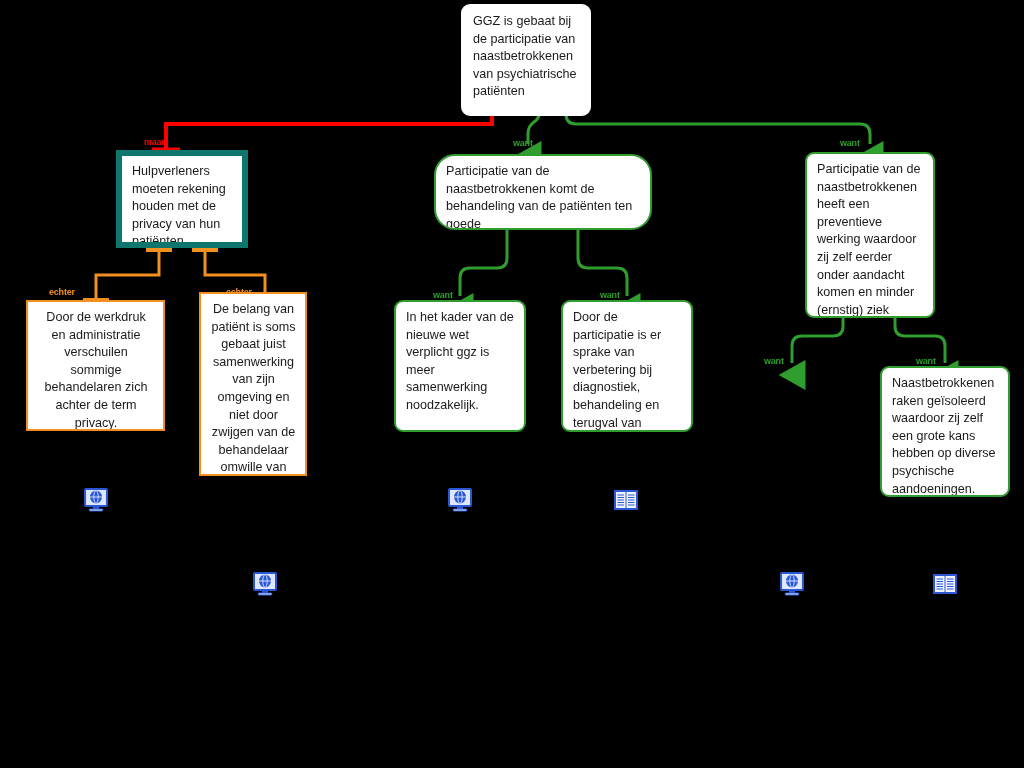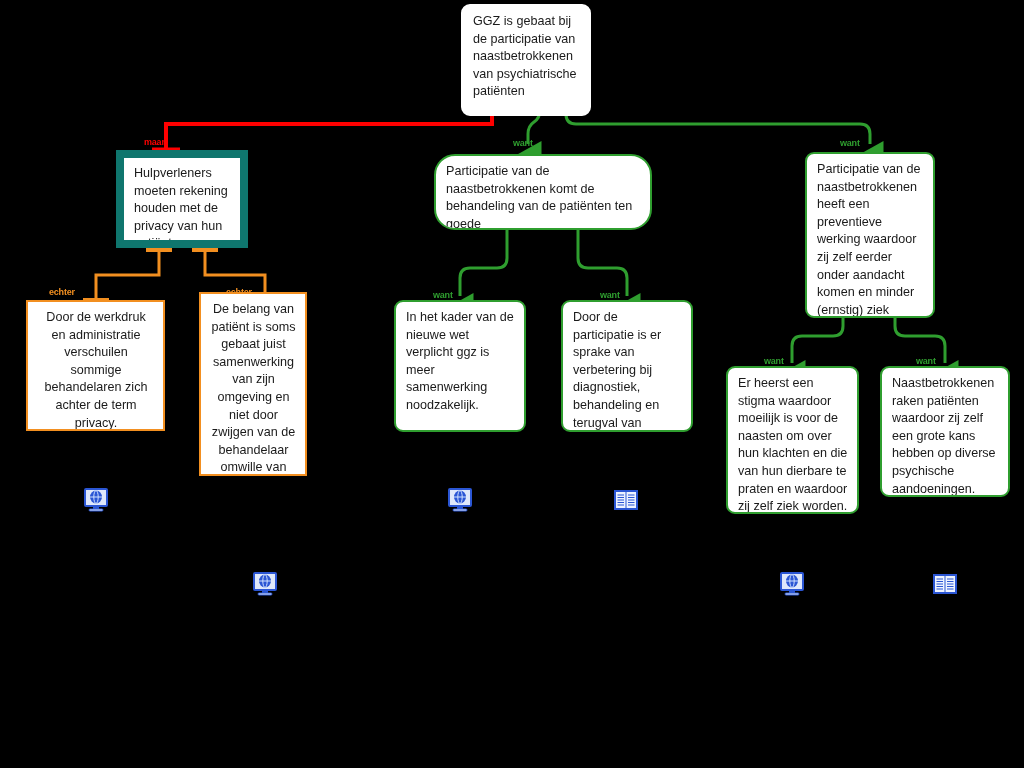--- a/index.html
+++ b/index.html
@@ -7,21 +7,21 @@
        font-family:"Liberation Sans","DejaVu Sans",sans-serif;}
   #canvas{position:relative;width:1024px;height:768px;background:#000;}
 
   svg.wires{position:absolute;left:0;top:0;width:1024px;height:768px;
             pointer-events:none;}
 
   .node{position:absolute;background:#ffffff;color:#1a1a1a;
         font-size:12.6px;line-height:17.6px;
         padding:7px 9px 8px 10px;box-sizing:border-box;
         overflow:hidden;}
-  .node.sq{border:8px solid #0f766e;border-radius:0;}
+  .node.sq{border:6px solid #0f766e;border-radius:0;}
   .node.org{border:2px solid #f28f20;border-radius:0;text-align:center;}
   .node.grn{border:2px solid #2f9e2f;border-radius:9px;}
   .node.root{border:2px solid #ffffff;border-radius:9px;}
 
   .edge-label{position:absolute;font-size:9px;font-weight:bold;
               letter-spacing:-0.2px;line-height:9px;}
   .lbl-red{color:#ff0000;}
   .lbl-org{color:#f28f20;}
   .lbl-grn{color:#2f9e2f;text-align:right;}
 
@@ -99,23 +99,22 @@
   <div class="node grn" style="left:805px;top:152px;width:130px;height:166px;">Participatie van de naastbetrokkenen heeft een preventieve werking waardoor zij zelf eerder onder aandacht komen en minder (ernstig) ziek worden</div>
 
   <div class="node org" style="left:26px;top:300px;width:139px;height:131px;">Door de werkdruk en administratie verschuilen sommige behandelaren zich achter de term privacy.</div>
 
   <div class="node org" style="left:199px;top:292px;width:108px;height:184px;">De belang van patiënt is soms gebaat juist samenwerking van zijn omgeving en niet door zwijgen van de behandelaar omwille van zijn privacy.</div>
 
   <div class="node grn" style="left:394px;top:300px;width:132px;height:132px;">In het kader van de nieuwe wet verplicht ggz is meer samenwerking noodzakelijk.</div>
 
   <div class="node grn" style="left:561px;top:300px;width:132px;height:132px;">Door de participatie is er sprake van verbetering bij diagnostiek, behandeling en terugval van patiënten.</div>
 
-  <div class="node grn" style="left:726px;top:366px;width:133px;height:148px;">Er heerst een stigma waardoor moeilijk is voor de naasten om over hun klachten en die van hun dierbare te praten en waardoor zij zelf ziek worden.</div>
 
-  <div class="node grn" style="left:880px;top:366px;width:130px;height:131px;">Naastbetrokkenen raken patiënten waardoor zij zelf een grote kans hebben op diverse psychische aandoeningen.</div>
+  <div class="node grn" style="left:880px;top:366px;width:130px;height:131px;">Naastbetrokkenen raken geïsoleerd waardoor zij zelf een grote kans hebben op diverse psychische aandoeningen.</div>
 
   <div class="ic" style="left:83px;top:488px;">
     <svg viewBox="0 0 26 24">
         <rect x="2" y="1" width="22" height="17" rx="1" fill="#dfe8fb" stroke="#2b56d4" stroke-width="2"></rect>
         <ellipse cx="13" cy="9" rx="6" ry="6.5" fill="#2b56d4"></ellipse>
         <ellipse cx="13" cy="9" rx="2.2" ry="6.5" fill="none" stroke="#cfe0ff" stroke-width="1"></ellipse>
         <path d="M7,9 H19" stroke="#cfe0ff" stroke-width="1"></path>
         <rect x="10" y="18" width="6" height="3" fill="#2b56d4"></rect>
         <rect x="6" y="21" width="14" height="2" rx="1" fill="#dfe8fb" stroke="#2b56d4" stroke-width="1"></rect>
       </svg>

